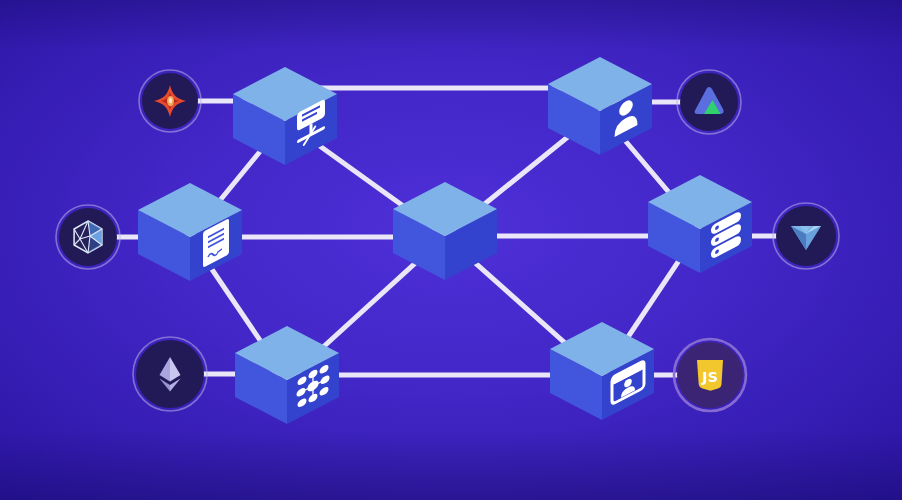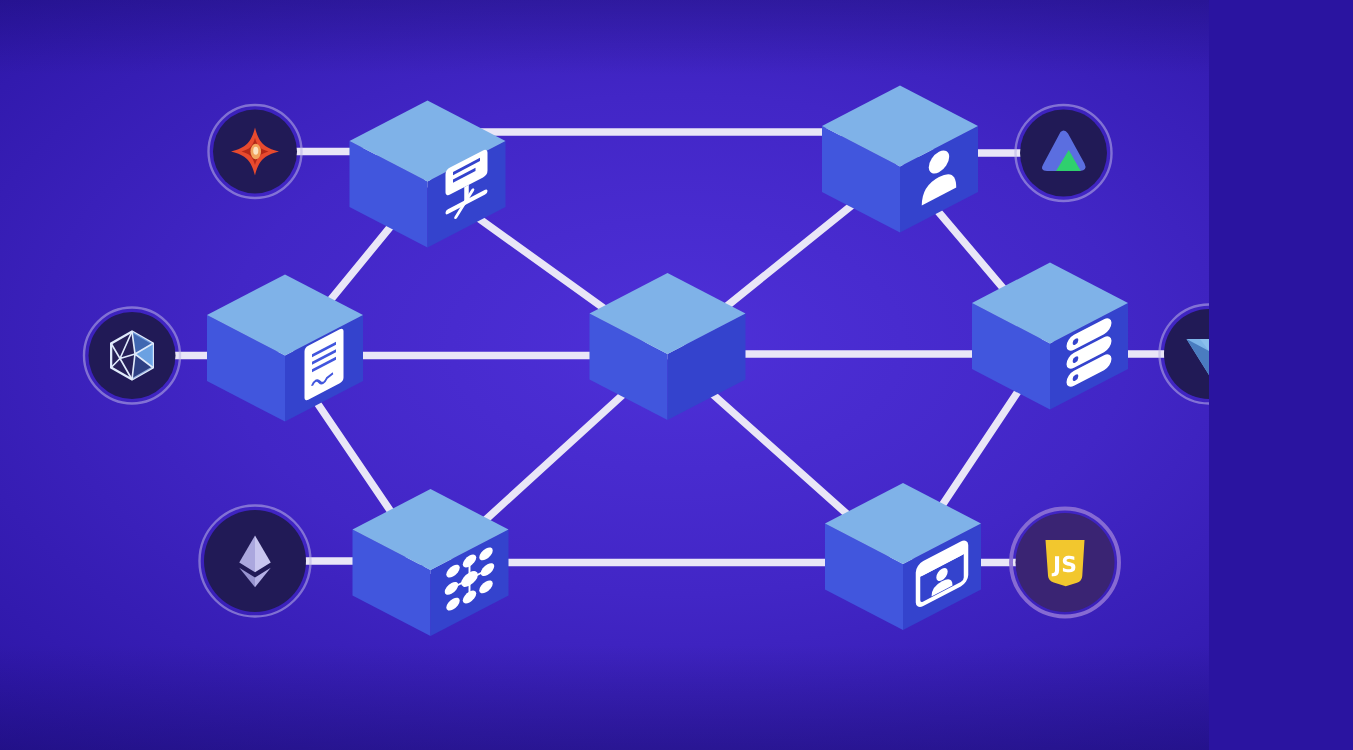--- a/index.html
+++ b/index.html
@@ -1,16 +1,16 @@
 <!DOCTYPE html>
 <html><head>
 <meta charset="utf-8">
 <style>
   html,body{margin:0;padding:0;background:#2a14a0;}
-  #stage{width:806px;height:500px;overflow:hidden;position:relative;font-family:"DejaVu Sans",sans-serif;}
+  #stage{width:902px;height:500px;overflow:hidden;position:relative;font-family:"DejaVu Sans",sans-serif;}
   svg{display:block;}
   text{user-select:none;}
 </style>
 </head>
 <body>
 
 <div id="stage">
   <svg id="scene" width="902" height="500" viewBox="0 0 902 500" xmlns="http://www.w3.org/2000/svg">
     <defs>
       <radialGradient id="bgGrad" cx="50%" cy="46%" r="74%">

